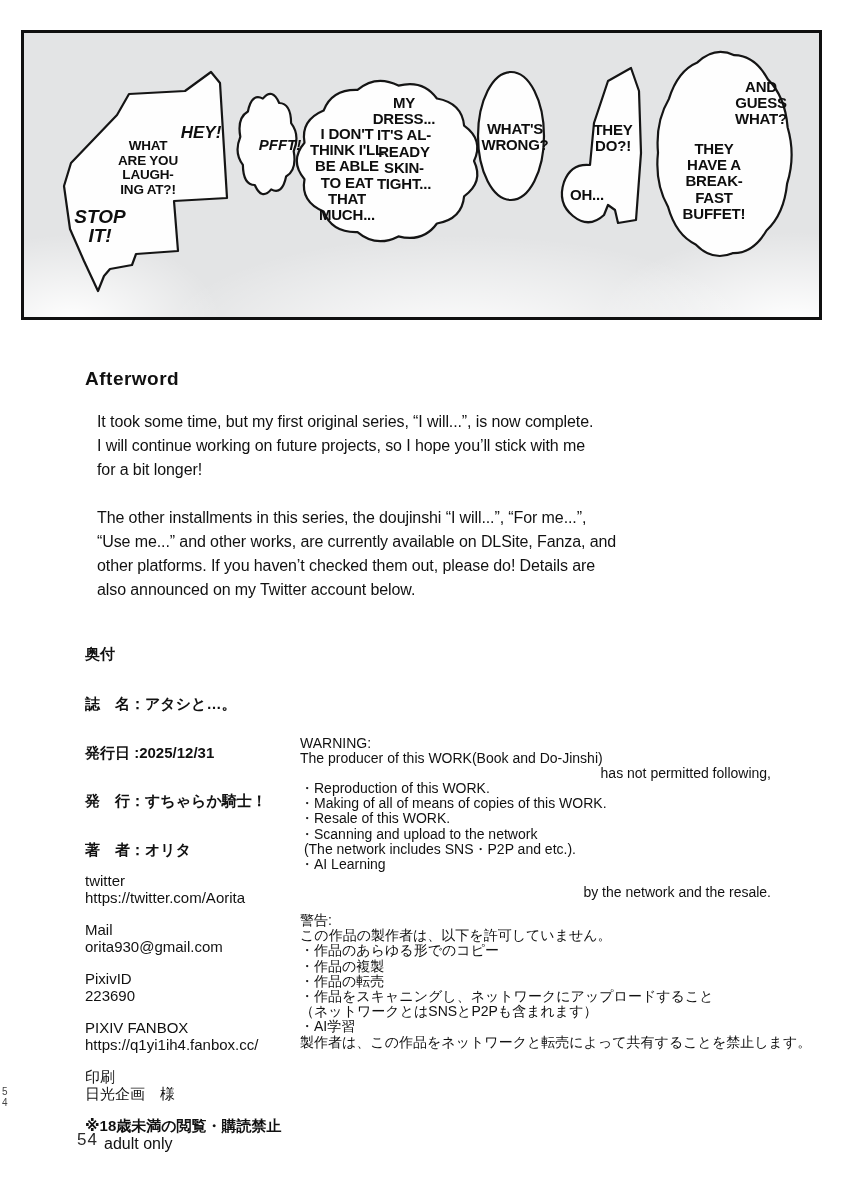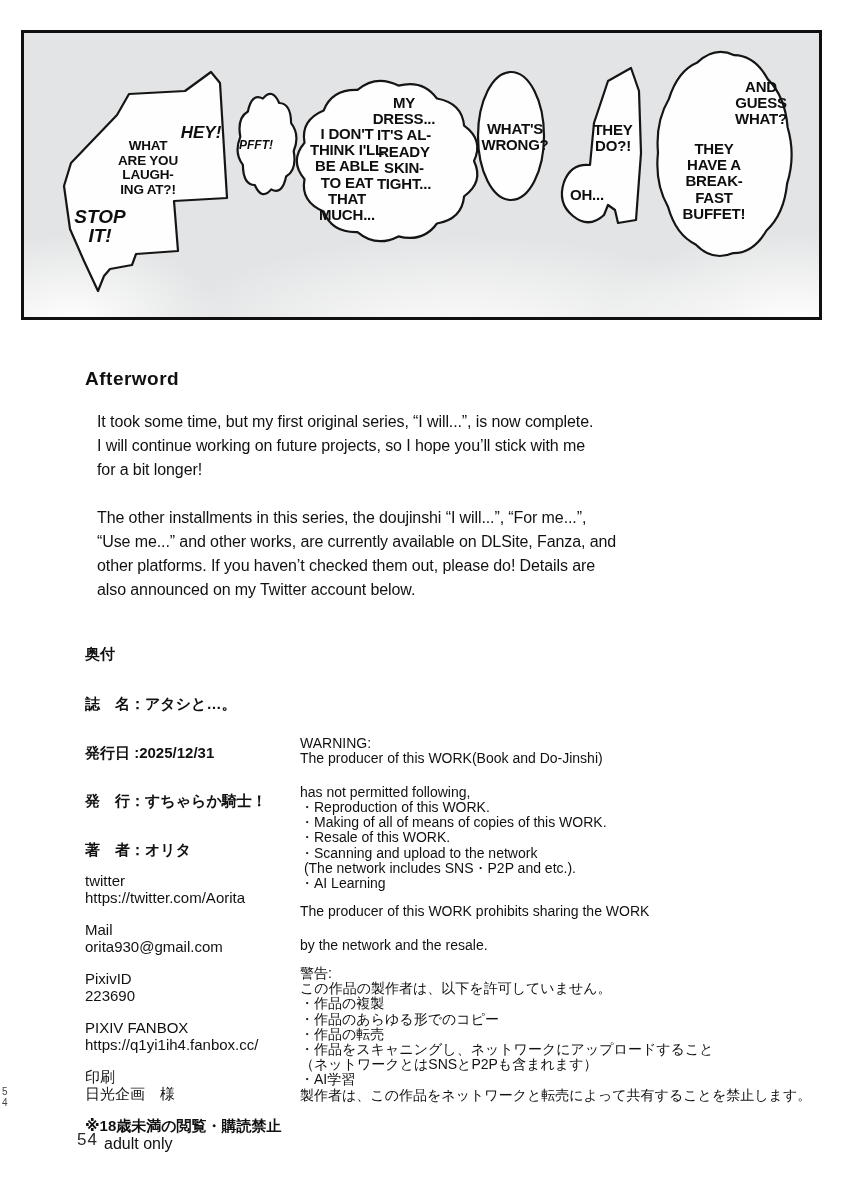--- a/index.html
+++ b/index.html
@@ -34,21 +34,21 @@
   .publine{font-weight:700;line-height:17.5px;margin-top:31px;}
   .pubblock{margin-bottom:14px;}
   .contact{margin-bottom:15px;line-height:17px;}
   .agenotice{margin-top:12px;line-height:18px;}
   .agenotice .jp{font-weight:700;}
   .agenotice .en{padding-left:19px;font-size:16px;}
 
   
   .warning{position:absolute;left:300px;top:736px;width:471px;font-size:14px;line-height:15.1px;}
   .wline{white-space:pre;}
-  .wline.r{margin-top:19px;}
+  .wline.r{text-align:right;}
   .wspacer{height:13px;}
   .warning-jp{margin-top:13px;font-size:14px;line-height:15.2px;}
 
   
   .spine{position:absolute;left:2px;top:1086px;font-size:10px;line-height:11px;color:#454545;white-space:pre-line;}
   .pageno{position:absolute;left:77px;top:1130px;font-size:17px;color:#2a2a2a;letter-spacing:1px;}
 </style>
 </head>
 <body>
 
@@ -65,21 +65,21 @@
     </svg>
 
     <div class="bt em" style="left:177px;top:100px;font-size:17px;">HEY!</div>
     <div class="bt" style="left:124px;top:135px;font-size:13.5px;">WHAT
 ARE YOU
 LAUGH-
 ING AT?!</div>
     <div class="bt em" style="left:76px;top:193px;font-size:19px;line-height:1.0;">STOP
 IT!</div>
 
-    <div class="bt em" style="left:232px;top:112px;font-size:12px;">PFFT!</div>
+    <div class="bt em" style="left:256px;top:112px;font-size:15px;">PFFT!</div>
 
     <div class="bt" style="left:323px;top:142px;text-align:center;">I DON'T
 THINK I'LL
 BE ABLE
 TO EAT
 THAT
 MUCH...</div>
     <div class="bt" style="left:380px;top:111px;">MY
 DRESS...
 IT'S AL-
@@ -154,28 +154,27 @@
       <div class="wline">WARNING:</div>
       <div class="wline">The producer of this WORK(Book and Do-Jinshi)</div>
       <div class="wline r">has not permitted following,</div>
       <div class="wline">・Reproduction of this WORK.</div>
       <div class="wline">・Making of all of means of copies of this WORK.</div>
       <div class="wline">・Resale of this WORK.</div>
       <div class="wline">・Scanning and upload to the network</div>
       <div class="wline"> (The network includes SNS・P2P and etc.).</div>
       <div class="wline">・AI Learning</div>
       <div class="wspacer"></div>
-      <div class="wline">The producer of this WORK prohibits sharing the WORK</div>
       <div class="wline r">by the network and the resale.</div>
     </div>
     <div class="warning-jp">
       <div class="wline">警告:</div>
       <div class="wline">この作品の製作者は、以下を許可していません。</div>
+      <div class="wline">・作品のあらゆる形でのコピー</div>
       <div class="wline">・作品の複製</div>
-      <div class="wline">・作品のあらゆる形でのコピー</div>
       <div class="wline">・作品の転売</div>
       <div class="wline">・作品をスキャニングし、ネットワークにアップロードすること</div>
       <div class="wline">（ネットワークとはSNSとP2Pも含まれます）</div>
       <div class="wline">・AI学習</div>
       <div class="wline">製作者は、この作品をネットワークと転売によって共有することを禁止します。</div>
     </div>
   </section>
 
   <div class="spine">5
 4</div>

